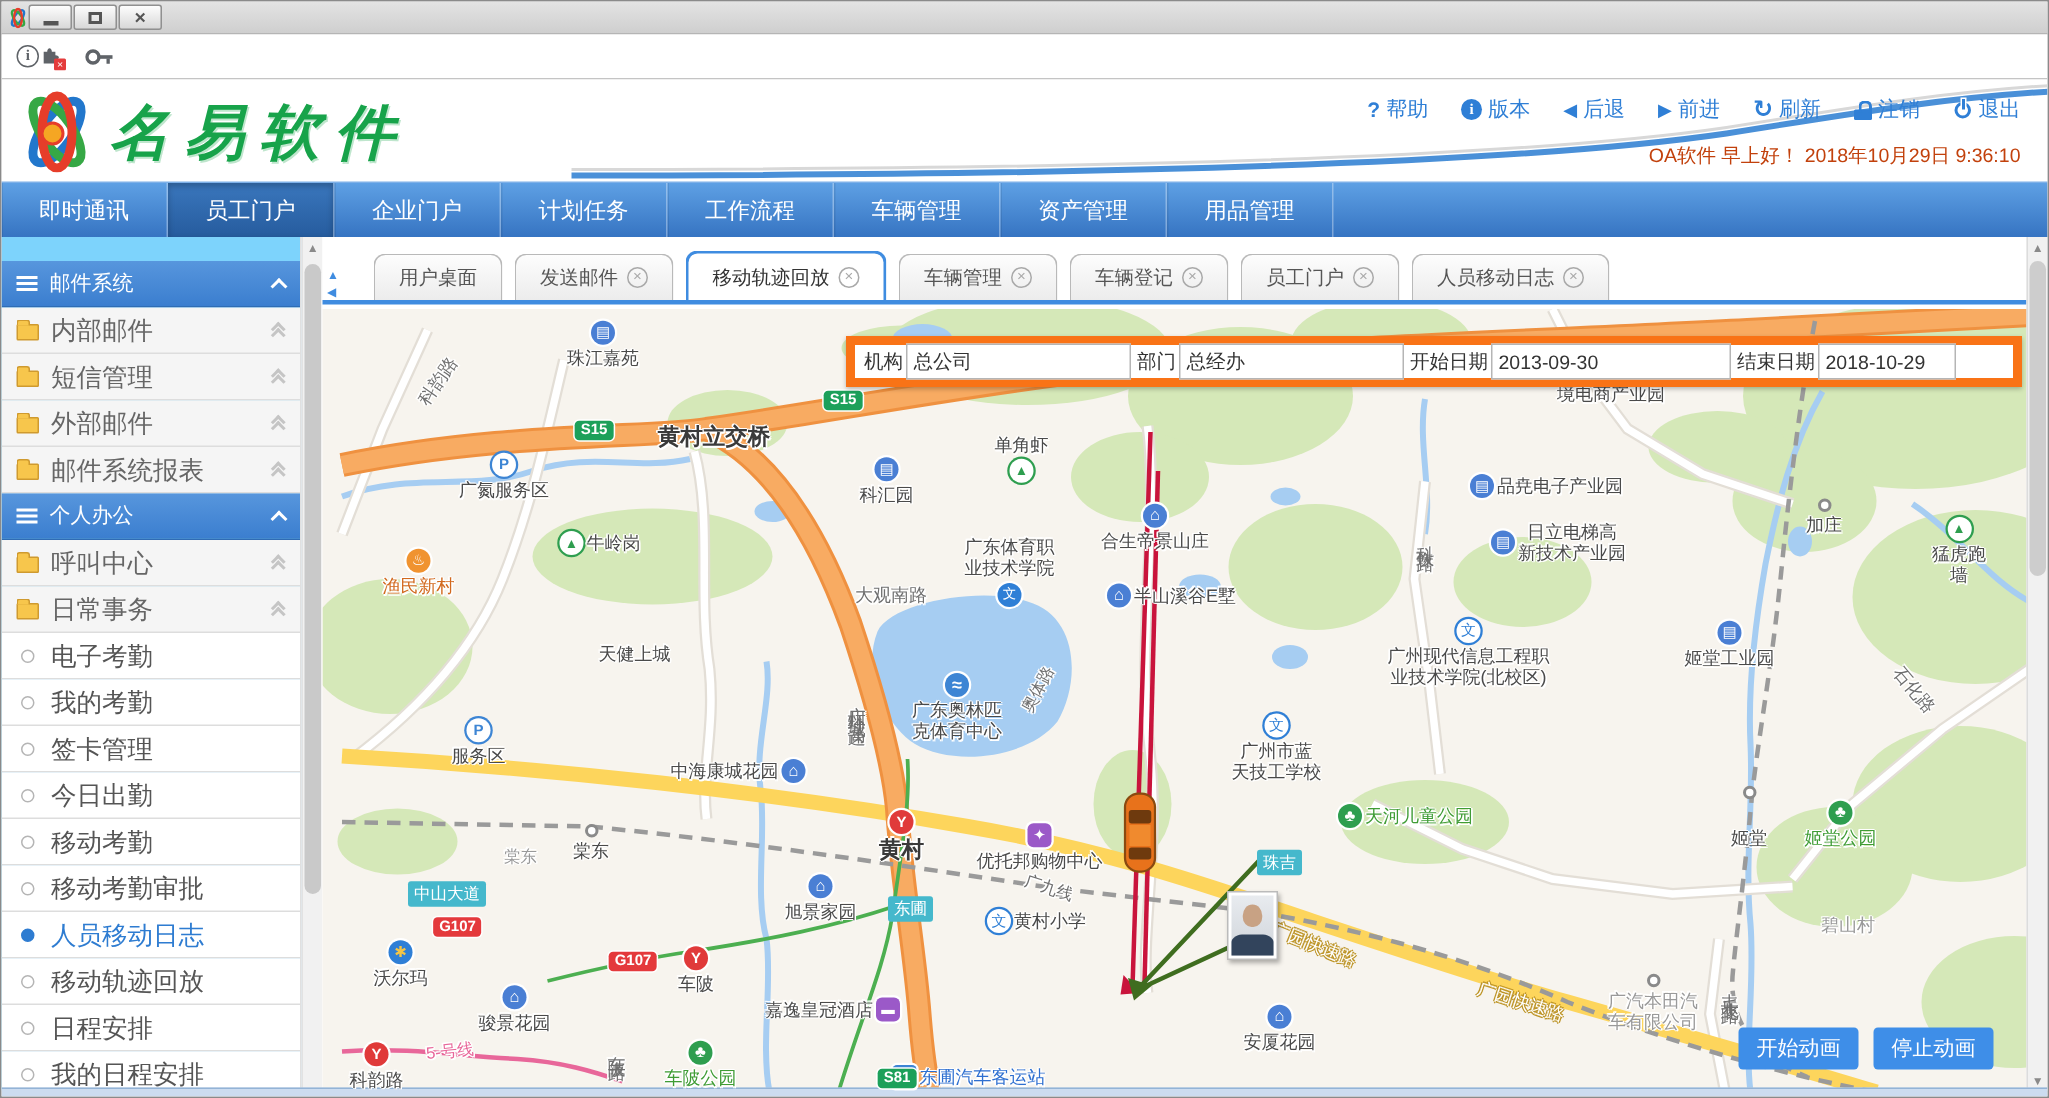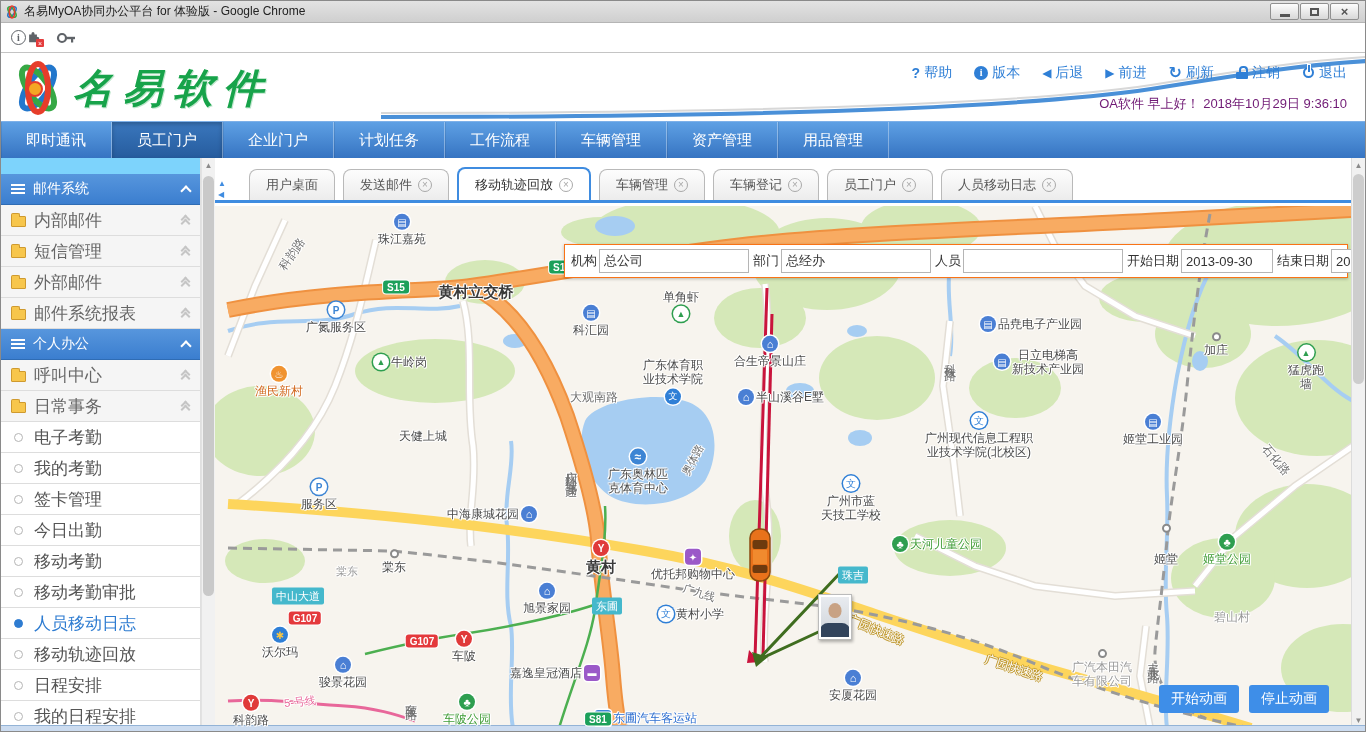--- a/index.html
+++ b/index.html
@@ -36,21 +36,21 @@
   .ic-version::before{content:"i";font-family:"Liberation Serif",serif;}
   .ic-back::before{content:"◀";font-size:12px;}
   .ic-forward::before{content:"▶";font-size:12px;}
   .ic-refresh::before{content:"↻";font-size:16px;font-weight:bold;}
   .ic-logout{width:12px;height:13px;}
   .ic-logout::before{content:"";position:absolute;bottom:0;left:0;width:12px;height:7px;background:#2f7fd6;border-radius:1px;}
   .ic-logout::after{content:"";position:absolute;top:0;left:2.5px;width:5px;height:6px;border:2px solid #2f7fd6;border-bottom:none;border-radius:4px 4px 0 0;}
   .ic-exit{width:13px;height:13px;}
   .ic-exit::before{content:"";position:absolute;inset:1px;border:2px solid #2f7fd6;border-radius:50%;}
   .ic-exit::after{content:"";position:absolute;left:5.5px;top:-1px;width:2.5px;height:7px;background:#2f7fd6;box-shadow:0 0 0 1px #fff;}
-  .greeting{position:absolute;right:18px;top:42px;font-size:13px;color:#701a75;}
+  .greeting{position:absolute;right:18px;top:42px;font-size:13px;color:#c2410c;}
 
   
   #nav{position:absolute;left:0;top:120px;width:100%;height:37px;background:linear-gradient(#5ea0e4,#3674c2);border-top:1px solid #7db0e8;display:flex;}
   .nav-item{height:100%;padding:0 25px;display:flex;align-items:center;color:#fff;font-size:15px;cursor:pointer;border-right:1px solid rgba(255,255,255,.35);box-shadow:inset 1px 0 0 rgba(0,0,0,.08);}
   .nav-item.active{background:linear-gradient(#3a77bd,#265c9e);box-shadow:inset 0 2px 4px rgba(0,0,0,.25);}
 
   
   #content{position:absolute;left:0;top:157px;width:100%;height:569px;display:flex;}
   
   #sidebar{width:200px;height:100%;background:#7dd3fc;padding-top:16px;overflow:hidden;border-right:1px solid #e0e0e0;}
@@ -118,21 +118,21 @@
   .i-walmart{background:#2f7fd6;color:#f6c544;}.i-walmart::before{content:"✱";font-size:10px;}
   .i-bag{background:#9b59c8;border-radius:4px;}.i-bag::before{content:"✦";font-size:10px;}
   .i-bed{background:#9b59c8;border-radius:4px;}.i-bed::before{content:"▬";font-size:9px;}
   .i-food{background:#f09330;}.i-food::before{content:"♨";font-size:10px;}
   .i-sail{background:#3d85d4;}.i-sail::before{content:"≈";font-size:12px;font-weight:bold;}
   .i-bus{background:#3d85d4;border-radius:3px;}.i-bus::before{content:"⊟";font-size:10px;}
   .shield{position:absolute;transform:translate(-50%,-50%);z-index:2;font-size:10px;font-weight:bold;color:#fff;padding:1px 4px;border-radius:3px;box-shadow:0 0 0 1px #fff;}
   .shield.green{background:#1ca05a;}
   .shield.red{background:#e4393c;}
   .tag{position:absolute;transform:translate(-50%,-50%);z-index:3;background:#45b8cc;color:#fff;font-size:11px;padding:1px 4px;border-radius:2px;white-space:nowrap;}
-  .qbar{position:absolute;left:349px;top:18px;width:784px;height:34px;background:#fff;border:1px solid #f97316;box-shadow:0 1px 3px rgba(0,0,0,.25);z-index:5;display:flex;align-items:center;padding:1px 6px;gap:4px;margin-top:20px;}
+  .qbar{position:absolute;left:349px;top:18px;width:784px;height:34px;background:#fff;border:6px solid #f97316;box-shadow:0 1px 3px rgba(0,0,0,.25);z-index:5;display:flex;align-items:center;padding:1px 6px;gap:4px;}
   .qfield{display:flex;align-items:center;gap:2px;}
   .qlabel{font-size:13px;color:#333;white-space:nowrap;}
   .qinput{height:24px;border:1px solid #b5b5b5;font-size:13px;padding:0 4px;color:#333;}
   .qfield:nth-of-type(1) .qinput{width:150px;}
   .qfield:nth-of-type(2) .qinput{width:150px;}
   .qfield:nth-of-type(3) .qinput{width:160px;}
   .qfield:nth-of-type(4) .qinput{width:92px;}
   .qfield:nth-of-type(5) .qinput{width:92px;}
   .abtns{position:absolute;right:22px;bottom:14px;z-index:6;display:flex;gap:10px;}
   .abtn{height:28px;padding:0 12px;background:#3e8ee8;color:#fff;border:none;border-radius:3px;font-size:14px;cursor:pointer;}
@@ -154,21 +154,20 @@
 <body>
 
 <div id="win">
 
   <div id="titlebar">
     <svg width="14" height="14">
         <ellipse cx="7" cy="7" rx="6" ry="2.6" fill="none" stroke="#2277cc" stroke-width="1.6" transform="rotate(-55 7 7)"></ellipse>
         <ellipse cx="7" cy="7" rx="6" ry="2.6" fill="none" stroke="#36a845" stroke-width="1.6" transform="rotate(55 7 7)"></ellipse>
         <ellipse cx="7" cy="7" rx="6" ry="2.6" fill="none" stroke="#e63d2a" stroke-width="1.6" transform="rotate(90 7 7)"></ellipse>
       </svg>
-    <span class="tb-title">名易MyOA协同办公平台 for 体验版 - Google Chrome</span>
     <div class="wbtns">
       <div class="wbtn wbtn-min">
           <i></i>
         </div>
       <div class="wbtn wbtn-max">
           <i></i>
         </div>
       <div class="wbtn wbtn-close">
           <i>×</i>
         </div>
@@ -575,21 +574,21 @@
             <span class="mtext">服务区</span>
           </div>
           <div class="mlabel" style="left: 179px; top: 356px;">
             <span class="mi i-dot"></span>
             <span class="mtext">棠东</span>
           </div>
           <div class="mlabel faint small" style="left: 132px; top: 366px;">
 
             <span class="mtext">棠东</span>
           </div>
-          <div class="mlabel" style="left: 65px; top: 437px;">
+          <div class="mlabel" style="left: 52px; top: 437px;">
             <span class="mi i-walmart"></span>
             <span class="mtext">沃尔玛</span>
           </div>
           <div class="mlabel" style="left: 128px; top: 467px;">
             <span class="mi i-house"></span>
             <span class="mtext">骏景花园</span>
           </div>
           <div class="mlabel" style="left: 36px; top: 505px;">
             <span class="mi i-metro"></span>
             <span class="mtext">科韵路</span>
@@ -722,24 +721,20 @@
         <div class="qbar">
           <label class="qfield">
               <span class="qlabel">机构</span>
               <input class="qinput" value="总公司" style="">
             </label>
             <label class="qfield">
               <span class="qlabel">部门</span>
               <input class="qinput" value="总经办" style="">
             </label>
             <label class="qfield">
-              <span class="qlabel">人员</span>
-              <input class="qinput" style="">
-            </label>
-            <label class="qfield">
               <span class="qlabel">开始日期</span>
               <input class="qinput" value="2013-09-30" style="">
             </label>
             <label class="qfield">
               <span class="qlabel">结束日期</span>
               <input class="qinput" value="2018-10-29" style="">
             </label>
 
         </div>
 

